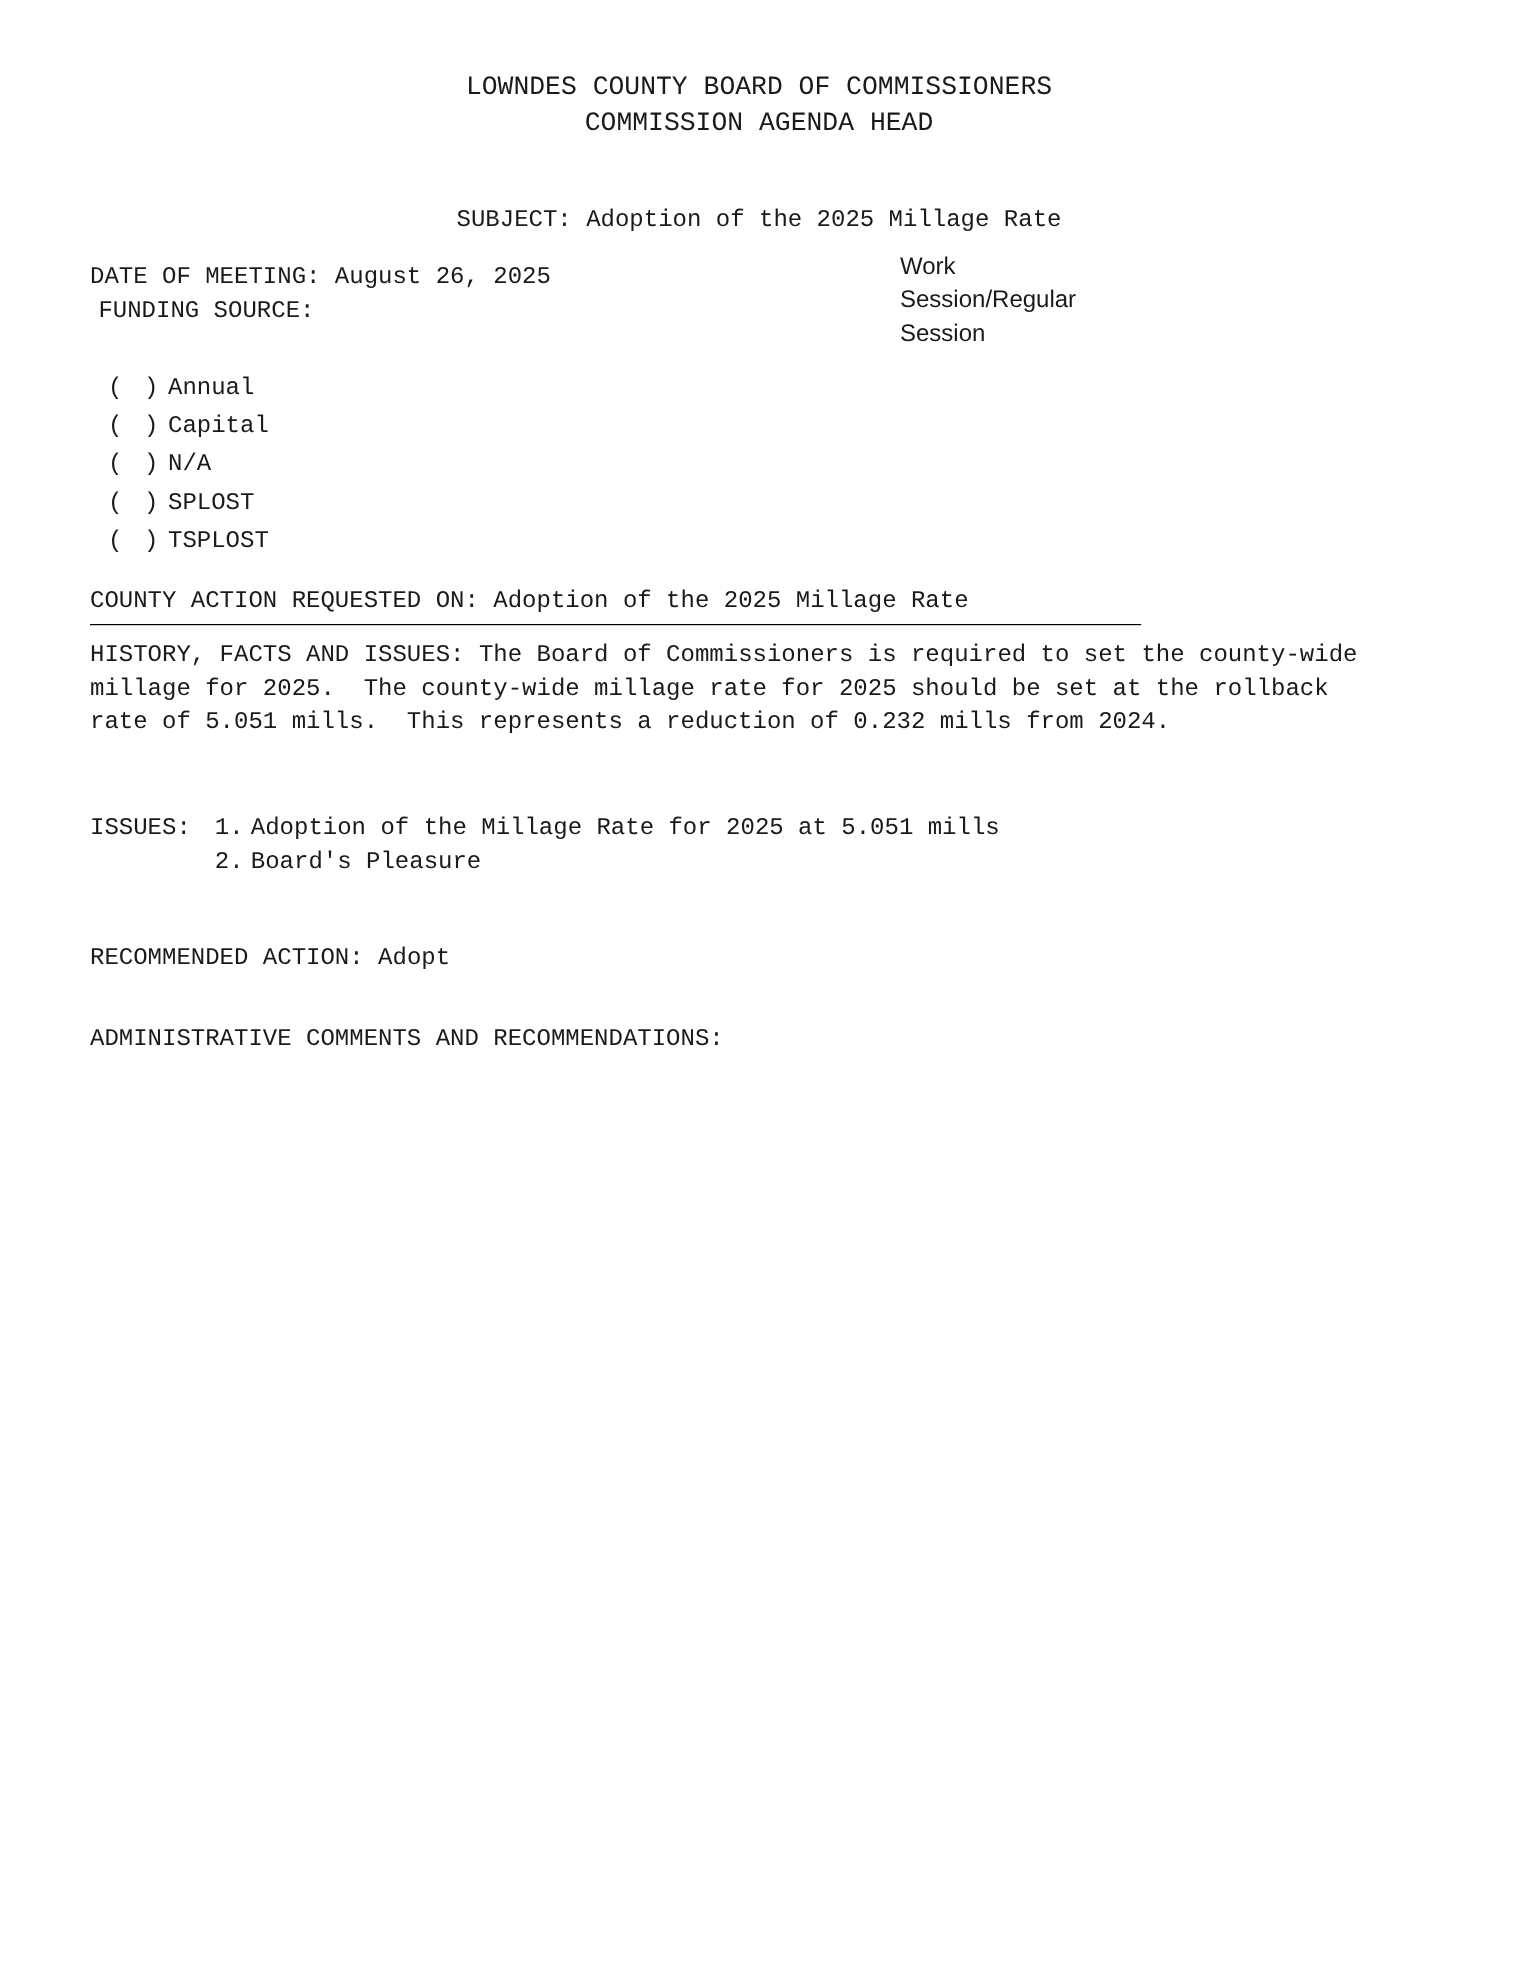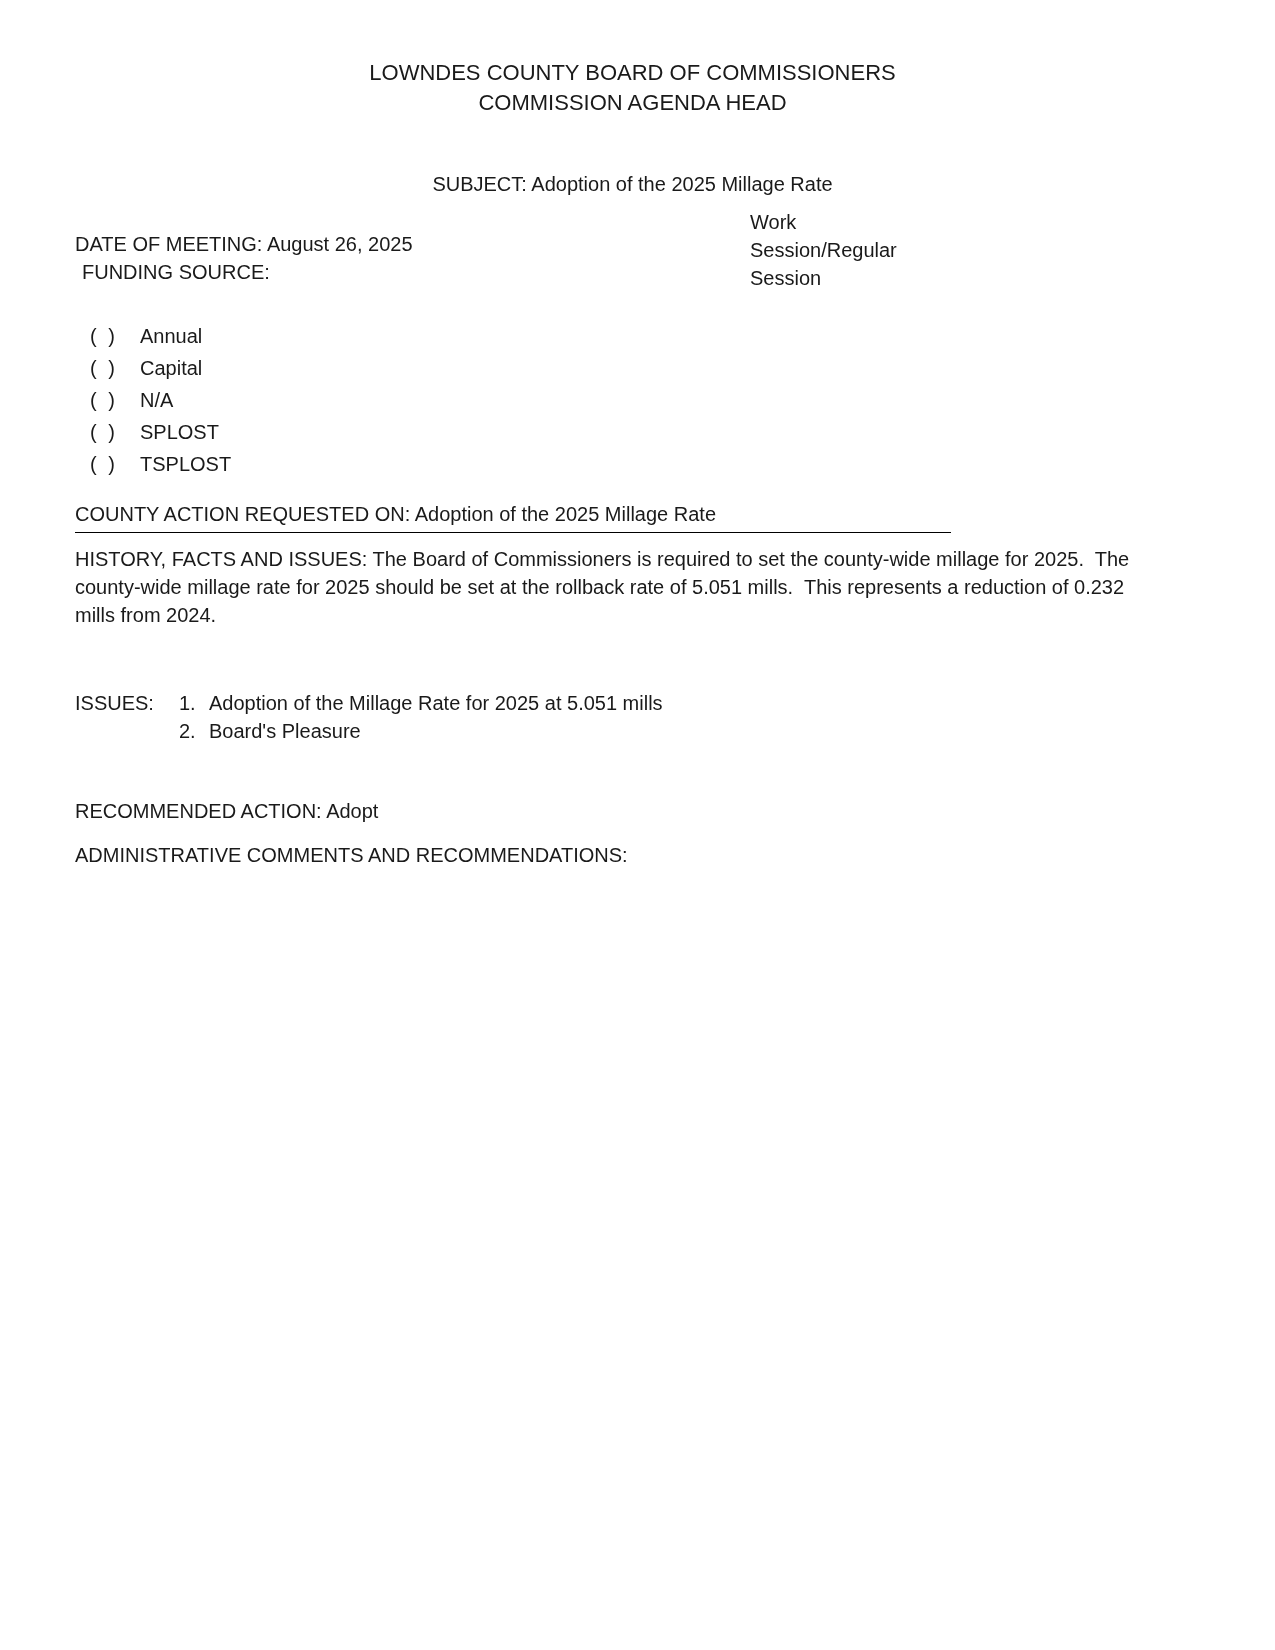--- a/index.html
+++ b/index.html
@@ -10,31 +10,32 @@
     margin: 0 auto;
     background: #ffffff;
     position: relative;
     font-family: "Liberation Sans", sans-serif;
     font-size: 20px;
     line-height: 28px;
     color: #1a1a1a;
   }
   .content {
     padding: 58px 85px 0 75px;
+    font-family: Liberation Mono, monospace;
   }
   .title {
     text-align: center;
     font-size: 22px;
     line-height: 30px;
   }
   .line { line-height: 28px; }
   .pre { white-space: pre-wrap; }
 
   .subject-row { margin-top: 52px; text-align: center; }
-  .date-row { margin-top: 32px; }
+  .date-row { margin-top: 20px; }
   .budget-row { margin-top: 30px; }
   .funding-row { padding-left: 7px; }
 
   .session-block {
     position: absolute;
     left: 750px;
     top: 208px;
     line-height: 28px;
   }
 
@@ -55,21 +56,21 @@
   .options-label { width: 104px; flex-shrink: 0; }
   .option-row { display: flex; }
   .option-num { width: 30px; flex-shrink: 0; }
 
   .recommended-row { margin-top: 52px; }
 
   .department-row { margin-top: 26px; display: flex; }
   .department-group { width: 366px; flex-shrink: 0; }
   .u { text-decoration: underline; }
 
-  .admin-row { margin-top: 16px; }
+  .admin-row { margin-top: 40px; }
 </style>
 </head>
 <body>
 
 <div class="page">
 
   <div class="session-block">
     <div class="line">Work</div>
     <div class="line">Session/Regular</div>
     <div class="line">Session</div>

